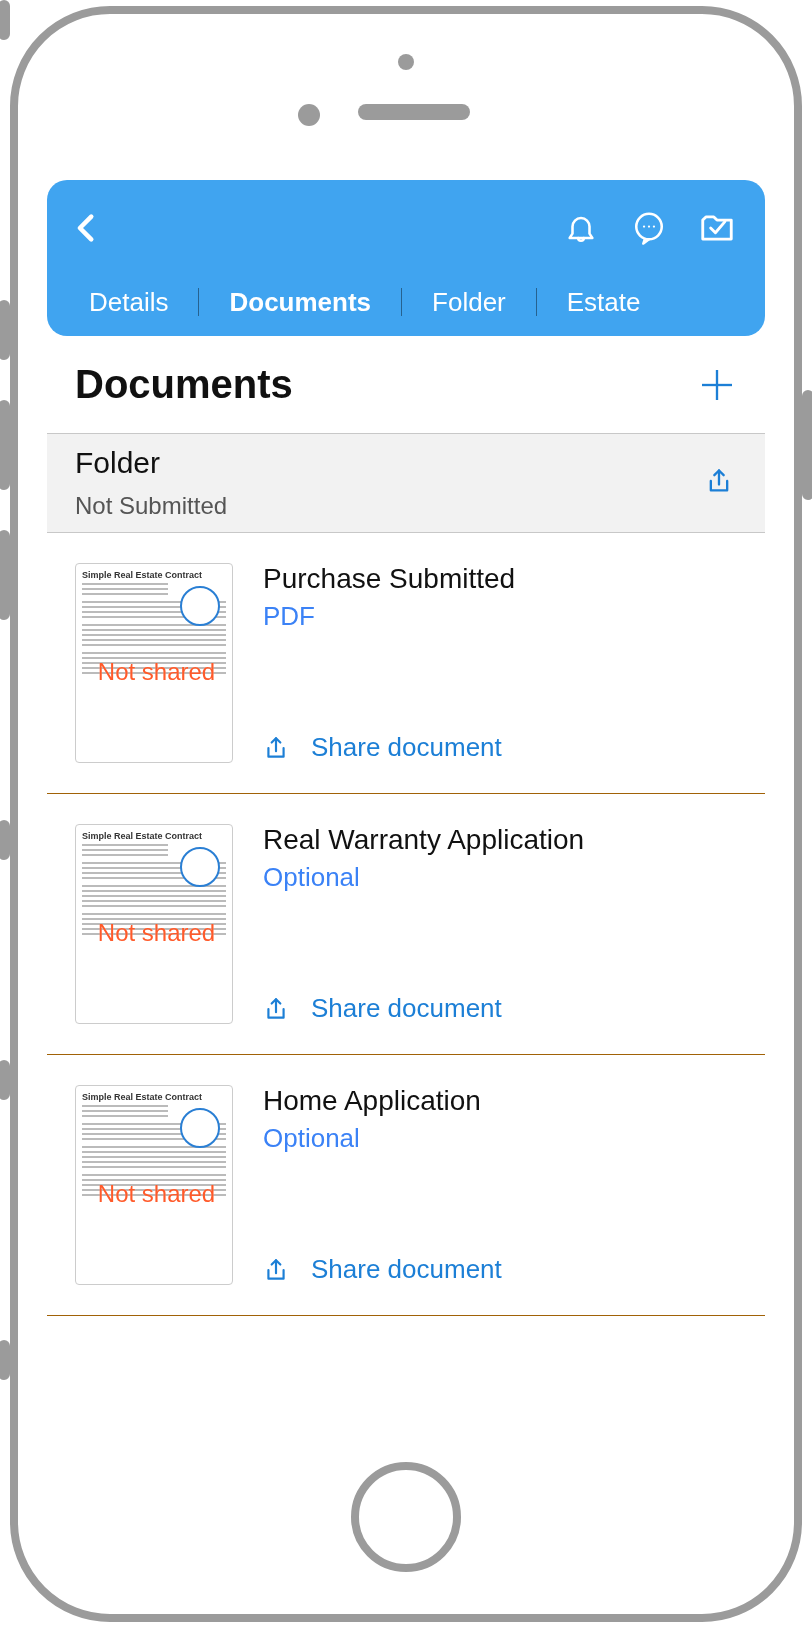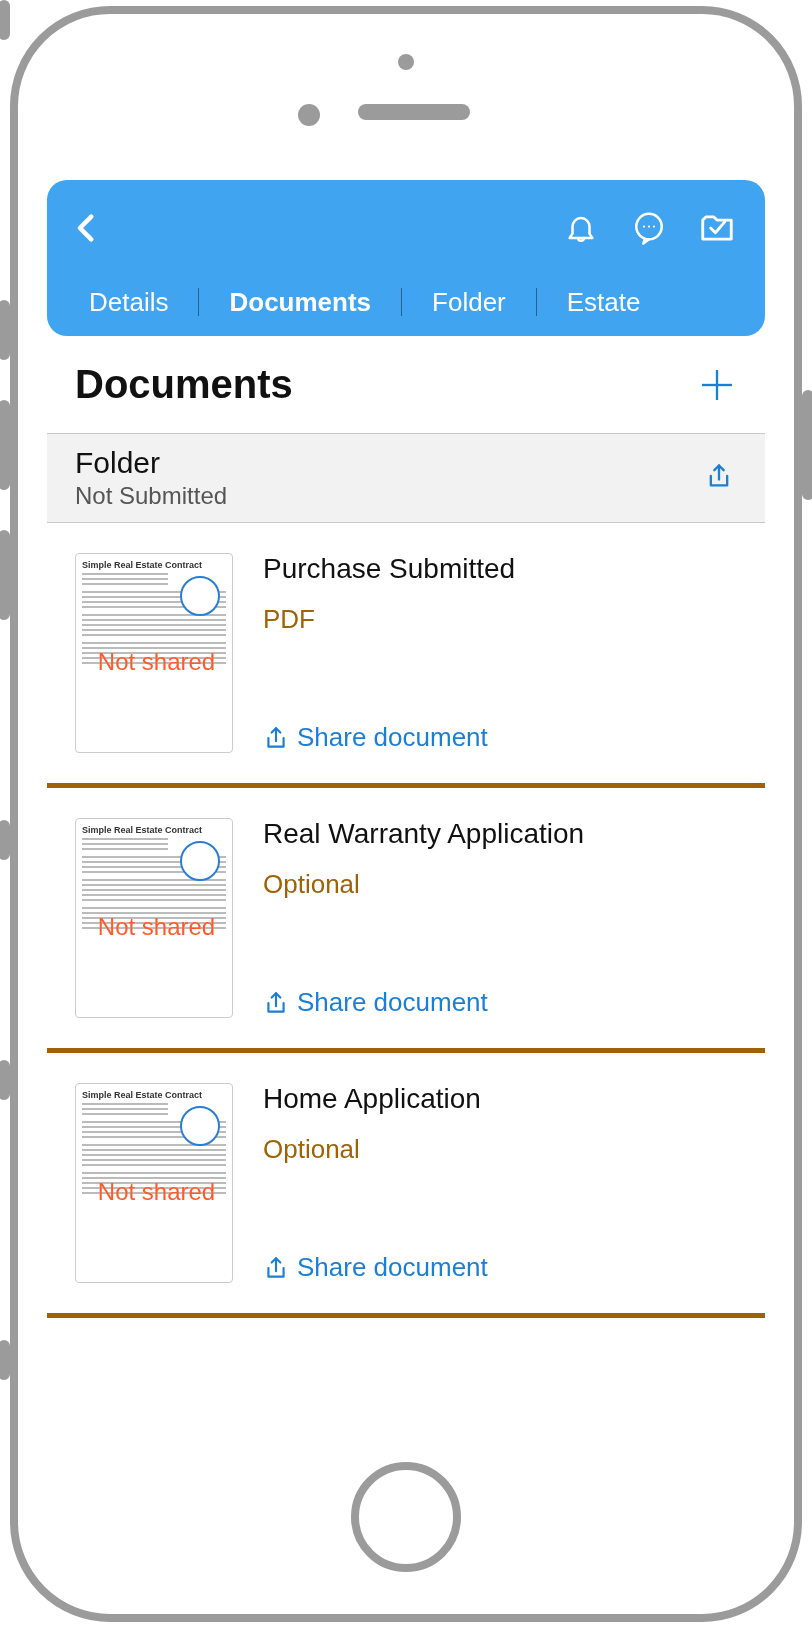--- a/index.html
+++ b/index.html
@@ -84,28 +84,28 @@
   
   .folder-row {
     background: #f2f2f2;
     border-top: 1px solid #c8c8c8;
     border-bottom: 1px solid #c8c8c8;
     padding: 12px 28px;
     display:flex; align-items:center;
   }
   .folder-text { flex:1; }
   .folder-title { font-size: 30px; color:#111; }
-  .folder-status { font-size: 24px; color:#555; margin-top:2px;}
+  .folder-status { font-size: 24px; color:#555; margin-top:12px;}
   .folder-share { width:32px; height:32px; color:#1c7fd6; cursor:pointer;}
 
   
   .doc-row {
     display:flex;
     padding: 30px 28px;
-    border-bottom: 5px solid #a16207;
+    border-bottom: 1px solid #a16207;
     gap: 30px;
   }
   .thumb {
     position: relative;
     width: 158px; height: 200px;
     border: 1px solid #ccc;
     border-radius: 4px;
     background: #fff;
     overflow: hidden;
     flex-shrink: 0;
@@ -119,24 +119,24 @@
     position:absolute; left:5px; right:0; top:50%; transform:translateY(-18%);
     text-align:center; font-size:24px; font-weight:500;
     color:#ff5a2a;
     text-shadow: 0 0 1px rgba(255,255,255,.5);
   }
   .thumb-block { margin-top:6px;}
   .thumb-block .thumb-line{height:2px;background:#bbb;margin:3px 0; width:100%;}
 
   .doc-info { flex:1; display:flex; flex-direction:column; }
   .doc-title { font-size: 28px; color:#111; }
-  .doc-sub   { font-size: 26px; color:#a16207; margin-top:19px;}
+  .doc-sub   { font-size: 26px; color:#3b82f6; margin-top:6px;}
   .doc-spacer{ flex:1; }
   .share-link {
-    display:flex; align-items:center; gap:8px;
+    display:flex; align-items:center; gap:22px;
     color:#1c7fd6; font-size:26px; cursor:pointer;
     margin-top: 20px;
   }
   .share-link svg { width:26px; height:26px; }
 
   svg { display:block; }
 </style>
 </head>
 <body>
 

